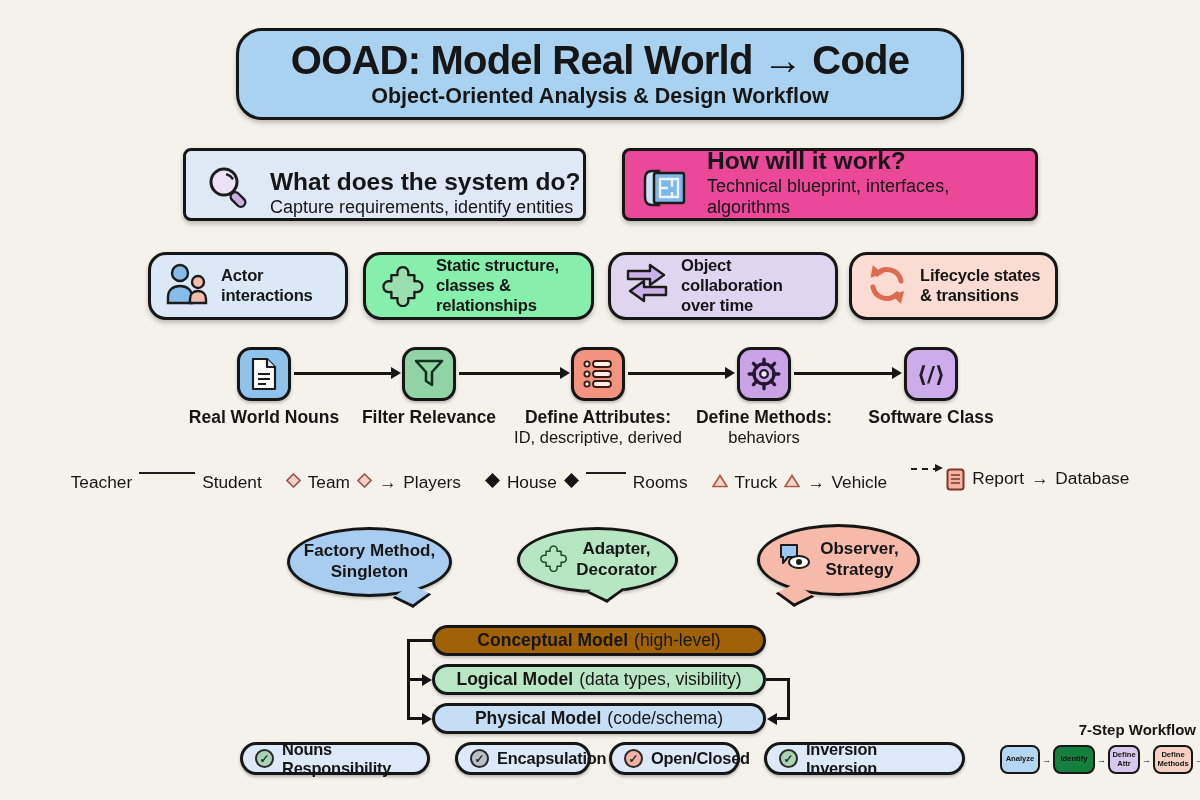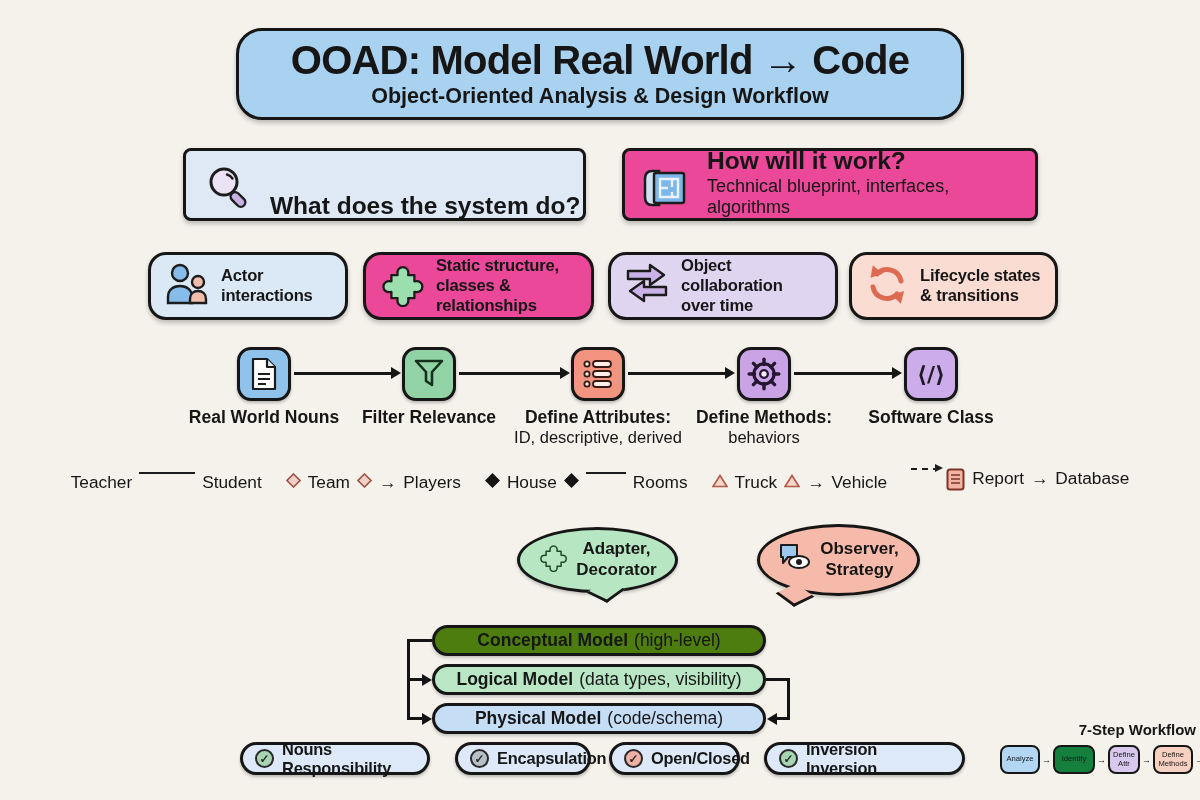--- a/index.html
+++ b/index.html
@@ -65,21 +65,21 @@
   .pill{position:absolute;top:742px;height:33px;border:3px solid #161616;border-radius:18px;background:#dde9f8;
         display:flex;align-items:center;gap:8px;padding:0 12px;font-weight:bold;font-size:16.4px;box-sizing:border-box;
         box-shadow:0 2px 3px rgba(50,50,50,.3);letter-spacing:-.2px;}
   .check{width:19px;height:19px;border-radius:50%;border:2.2px solid #2a2a2a;display:flex;align-items:center;justify-content:center;
          font-size:12px;font-weight:bold;flex:none;box-sizing:border-box;color:#20302a;}
 
   
   .w7-title{position:absolute;left:1056px;top:721px;width:140px;text-align:right;font-size:15px;font-weight:bold;}
   .w7-row{position:absolute;left:1000px;top:745px;display:flex;align-items:center;gap:2px;}
   .mini{height:29px;border:2.2px solid #161616;border-radius:8px;display:flex;align-items:center;justify-content:center;
-        font-size:7.6px;font-weight:normal;text-align:center;line-height:1.15;padding:0 2px;flex:none;box-sizing:border-box;}
+        font-size:7.6px;font-weight:bold;text-align:center;line-height:1.15;padding:0 2px;flex:none;box-sizing:border-box;}
   .mini-a{font-size:9px;font-weight:bold;flex:none;}
   .mini.w1{width:40px;} .mini.w2{width:42px;} .mini.w3{width:32px;} .mini.w4{width:40px;}
 </style>
 </head>
 <body>
 
 <div class="canvas">
 
   <div class="card banner" style="background: rgb(169, 210, 241);">
     <div class="banner-title">OOAD: Model Real World → Code</div>
@@ -89,20 +89,21 @@
   <div class="card qcard" style="left: 183px; width: 403px; background: rgb(223, 233, 246);">
     <span>
       <svg width="54" height="52" viewBox="0 0 54 52">
         <circle cx="22" cy="20" r="13" fill="#ece2f6" stroke="#1c1c1c" stroke-width="3"></circle>
         <path d="M25 12.5 a9 9 0 0 1 5.5 4" fill="none" stroke="#1c1c1c" stroke-width="2.4" stroke-linecap="round"></path>
         <rect x="31.5" y="29" width="9" height="17" rx="4.5" transform="rotate(-45 36 37.5)" fill="#c9b0e4" stroke="#1c1c1c" stroke-width="2.4"></rect>
       </svg>
     </span>
     <div>
       <div class="q-title">What does the system do?</div>
+      <div class="q-sub">Capture requirements, identify entities</div>
     </div>
   </div>
 
   <div class="card qcard" style="left: 622px; width: 416px; background: #ec4899;">
     <span>
       <svg width="52" height="52" viewBox="0 0 52 52">
         <path d="M11 9 c-5 0-7 3-7 8 v18 c0 5 2 8 7 8 h7 V9 z" fill="#cfe2f4" stroke="#1c1c1c" stroke-width="2.5"></path>
         <rect x="13" y="11" width="30" height="30" rx="2" fill="#7db7e8" stroke="#1c1c1c" stroke-width="2.5"></rect>
         <path d="M19 17 h18 v18 h-18 z" fill="none" stroke="#eaf3fb" stroke-width="2.4"></path>
         <path d="M19 26 h8 M31 17 v8 M31 35 v-5" fill="none" stroke="#eaf3fb" stroke-width="2.4"></path>
@@ -120,21 +121,21 @@
         <circle cx="16" cy="11" r="8" fill="#85bce9" stroke="#1c1c1c" stroke-width="2.4"></circle>
         <path d="M4 41 v-6 c0-7 5-11 12-11 s12 4 12 11 v6 z" fill="#85bce9" stroke="#1c1c1c" stroke-width="2.4"></path>
         <circle cx="34" cy="20" r="6" fill="#f3bdae" stroke="#1c1c1c" stroke-width="2.4"></circle>
         <path d="M26 41 v-4 c0-5 3.5-8 8-8 s8 3 8 8 v4 z" fill="#f3bdae" stroke="#1c1c1c" stroke-width="2.4"></path>
       </svg>
     </span>
     <div class="d-label pre">Actor
 interactions</div>
   </div>
 
-  <div class="card dcard" style="left: 363px; width: 231px; background: #ec4899;">
+  <div class="card dcard" style="left: 363px; width: 231px; background: #86efac;">
     <span>
       <svg width="46" height="46" viewBox="0 0 52 52">
         <path d="M14 16 h7 c-1-6 2-9 6-9 s7 3 6 9 h7 v7 c6-1 9 2 9 6 s-3 7-9 6 v7 h-7 c1 6-2 9-6 9 s-7-3-6-9 h-7 v-7 c-6 1-9-2-9-6 s3-7 9-6 z" fill="#9cdfae" stroke="#1c1c1c" stroke-width="2.6" stroke-linejoin="round"></path>
       </svg>
     </span>
     <div class="d-label pre">Static structure,
 classes &amp; relationships</div>
   </div>
 
   <div class="card dcard" style="left: 608px; width: 230px; background: rgb(224, 213, 241);">
@@ -284,20 +285,25 @@
           <rect x="1.5" y="1.5" width="16" height="20" rx="2.5" fill="#f4b4a4" stroke="#7c3526" stroke-width="2"></rect>
           <path d="M5 7 h9 M5 11 h9 M5 15 h9" stroke="#7c3526" stroke-width="1.7"></path>
         </svg>
       </span>
       <span>Report</span>
       <span class="rel-arrow">→</span>
       <span>Database</span>
     </span>
   </div>
 
+  <div class="bubble" style="left: 287px; top: 527px; width: 165px; height: 70px; background: rgb(168, 205, 240);">
+    <span class="tail tail-r" style="right: 26px; bottom: -13px; background: rgb(168, 205, 240);"></span>
+    <span class="txt pre">Factory Method,
+Singleton</span>
+  </div>
   <div class="bubble" style="left: 517px; top: 527px; width: 161px; height: 66px; background: rgb(183, 230, 195);">
     <span class="tail tail-r" style="right: 58px; bottom: -12px; background: rgb(183, 230, 195);"></span>
     <span>
       <svg width="30" height="30" viewBox="0 0 52 52">
         <path d="M14 16 h7 c-1-6 2-9 6-9 s7 3 6 9 h7 v7 c6-1 9 2 9 6 s-3 7-9 6 v7 h-7 c1 6-2 9-6 9 s-7-3-6-9 h-7 v-7 c-6 1-9-2-9-6 s3-7 9-6 z" fill="none" stroke="#1f4a2c" stroke-width="2.6" stroke-linejoin="round"></path>
       </svg>
     </span>
     <span class="txt pre">Adapter,
 Decorator</span>
   </div>
@@ -307,21 +313,21 @@
       <svg width="34" height="30" viewBox="0 0 34 30">
         <path d="M3 3 h16 v12 h-9 l-5 6 v-6 h-2 z" fill="#9cc7ee" stroke="#1c1c1c" stroke-width="2" stroke-linejoin="round"></path>
         <ellipse cx="21" cy="20" rx="10" ry="6" fill="#ffffff" stroke="#1c1c1c" stroke-width="2"></ellipse>
         <circle cx="21" cy="20" r="3" fill="#1c1c1c"></circle>
       </svg>
     </span>
     <span class="txt pre">Observer,
 Strategy</span>
   </div>
 
-  <div class="model" style="top: 625px; background: #4d7c0f;">
+  <div class="model" style="top: 625px; background: #a16207;">
     <span class="nm">Conceptual Model</span>
     <span>(high-level)</span>
   </div>
   <div class="model" style="top: 664px; background: rgb(185, 230, 196);">
     <span class="nm">Logical Model</span>
     <span>(data types, visibility)</span>
   </div>
   <div class="model" style="top: 703px; background: rgb(198, 221, 246);">
     <span class="nm">Physical Model</span>
     <span>(code/schema)</span>

